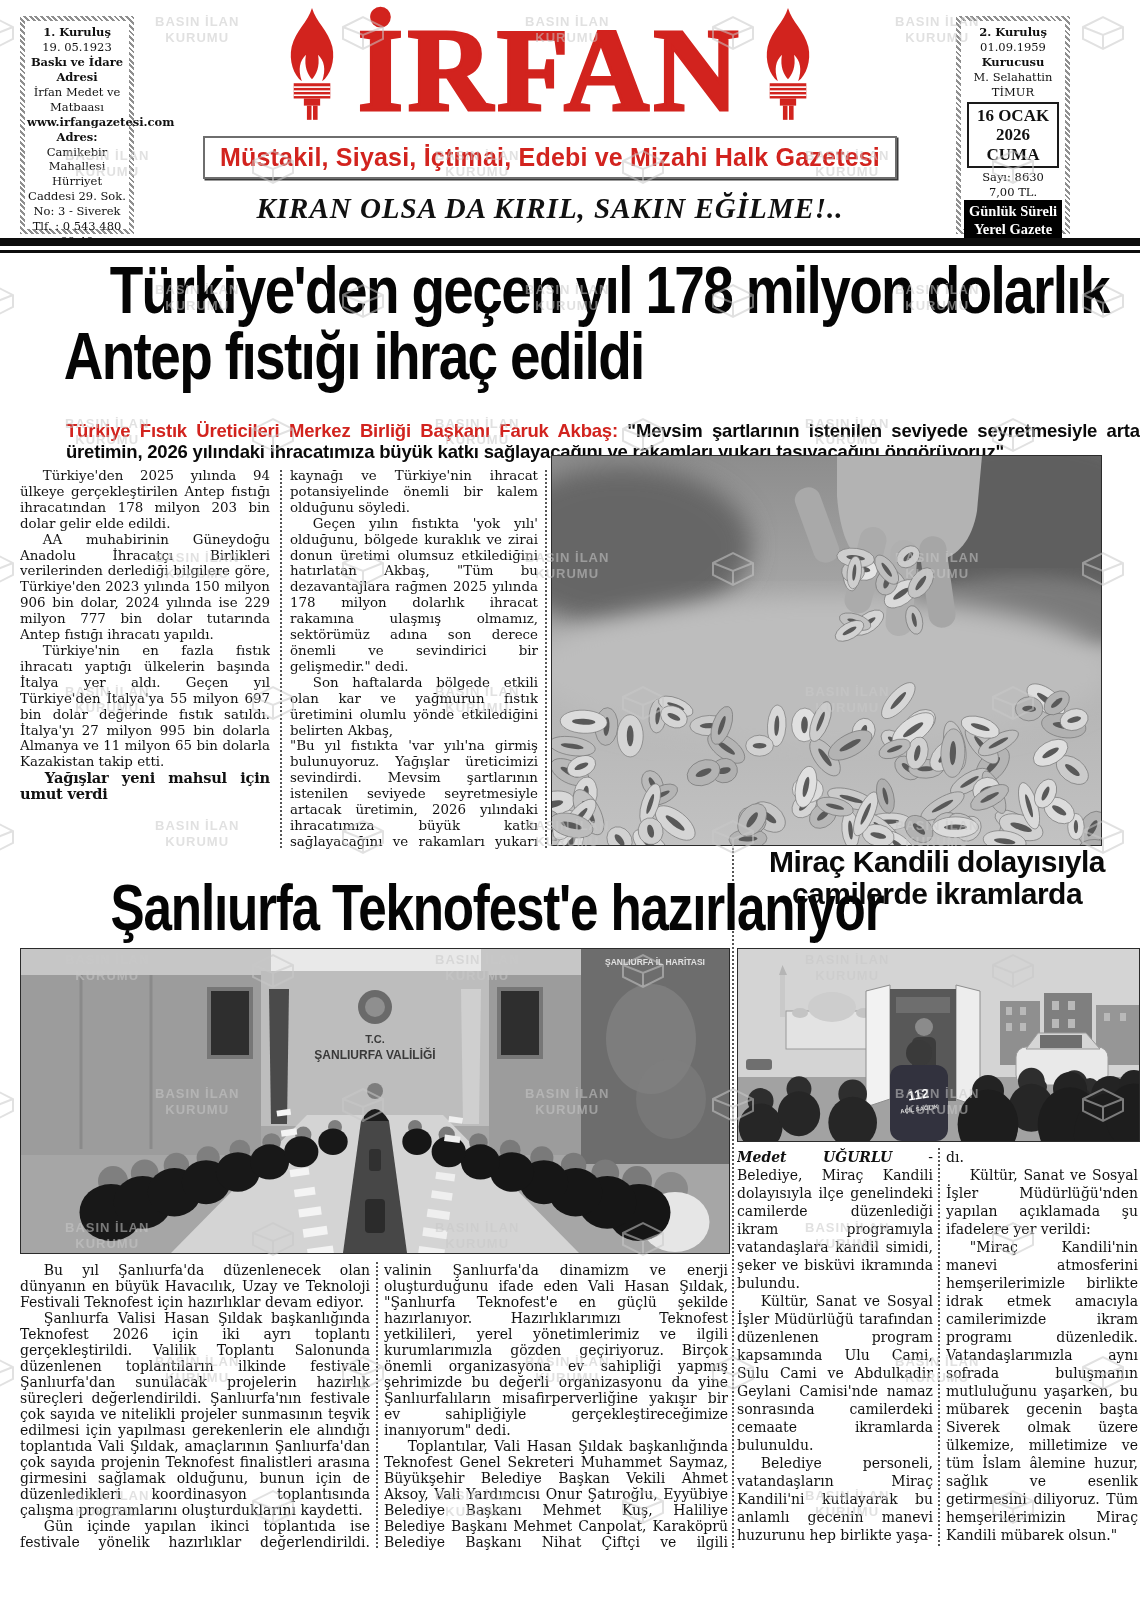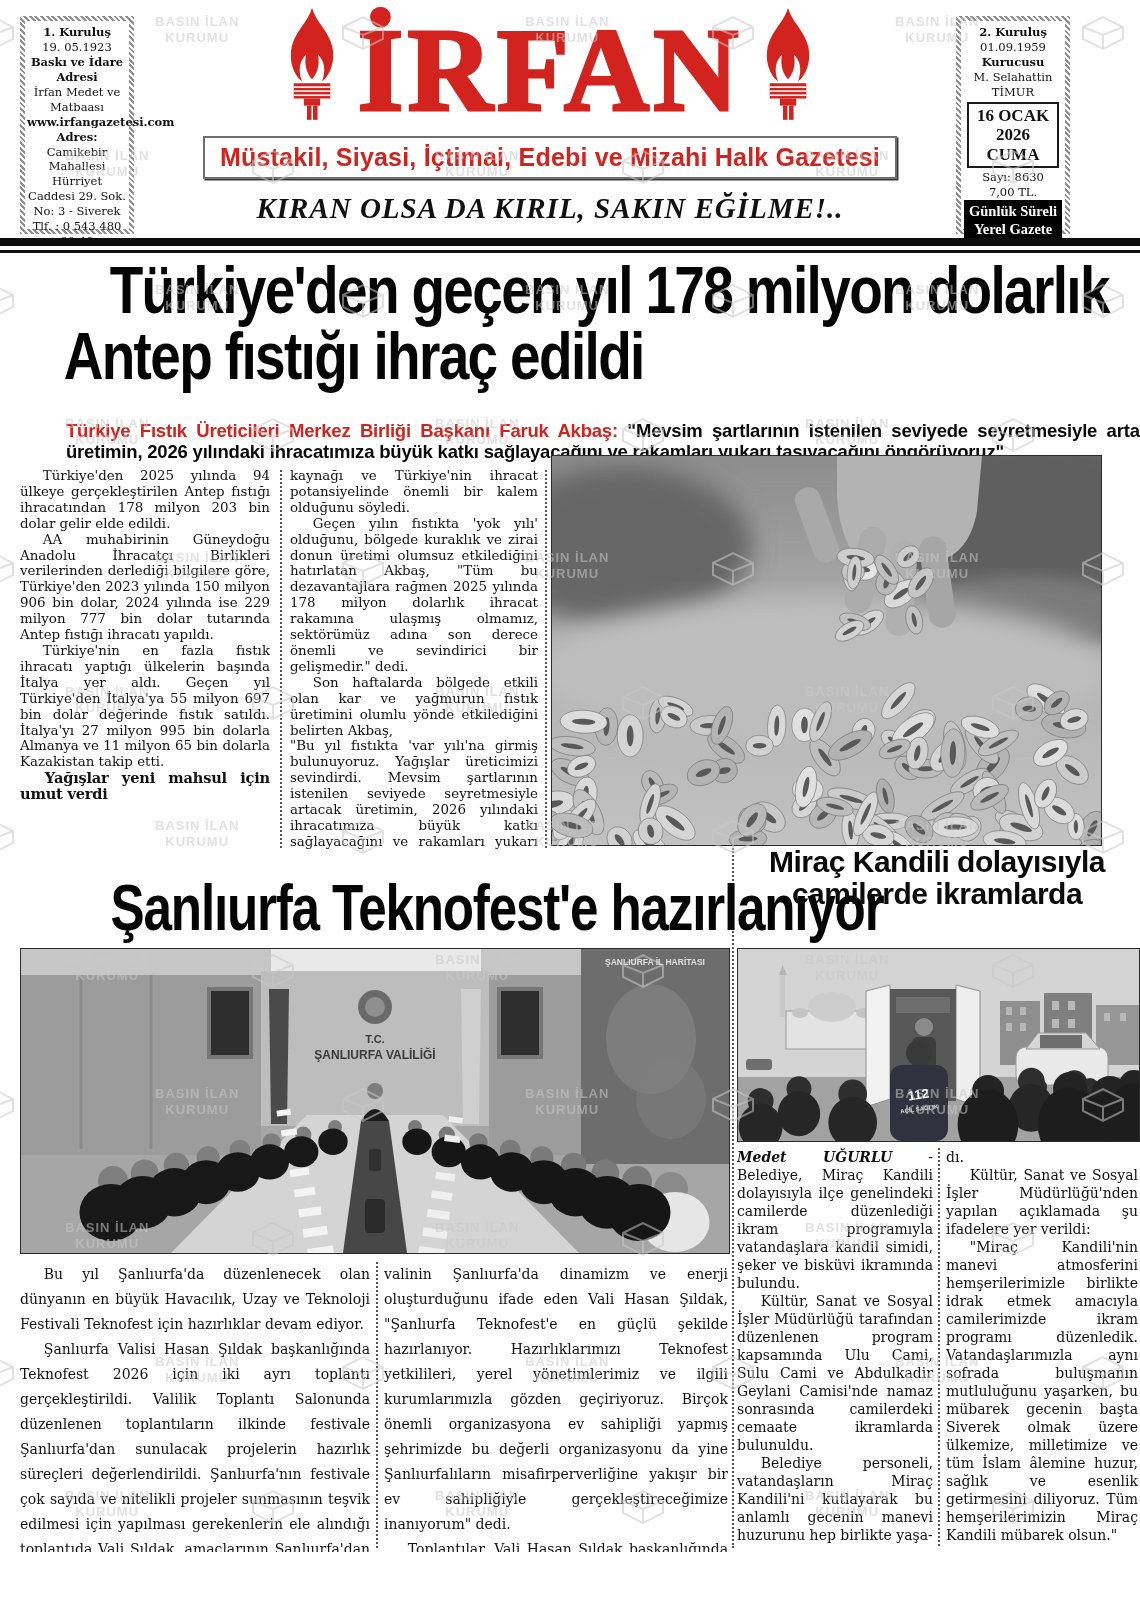--- a/index.html
+++ b/index.html
@@ -49,21 +49,21 @@
   
   .photo{position:absolute;border:1px solid #2b2b2b;background:#bbb;overflow:hidden;}
   .photo svg{display:block;}
   
   .headline2{position:absolute;left:14px;top:876px;width:706px;text-align:center;
      font-family:"Liberation Sans",sans-serif;font-weight:bold;font-size:64px;
      letter-spacing:-1.5px;color:#050505;line-height:1;}
   .headline3{position:absolute;left:736px;top:846px;width:402px;text-align:center;
      font-family:"Liberation Sans",sans-serif;font-weight:bold;font-size:30px;
      letter-spacing:-.5px;line-height:1.06;color:#0a0a0a;}
-  .tk-col{font-size:14px;line-height:25px;}
+  .tk-col{font-size:14px;line-height:16px;}
   .tk-a{left:20px;top:1262px;width:350px;height:290px;}
   .tk-b{left:384px;top:1262px;width:344px;height:290px;}
   .mi-col{font-size:14px;line-height:18px;}
   .mi-a{left:737px;top:1148px;width:196px;height:400px;}
   .mi-b{left:946px;top:1148px;width:192px;height:400px;}
   .byline-name{font-weight:bold;font-style:italic;}
   
   #watermark-layer{position:absolute;left:0;top:0;width:1140px;height:1612px;
      pointer-events:none;z-index:50;}
   .wm-tile{position:absolute;color:#c9c9c9;font-family:"Liberation Sans",sans-serif;

